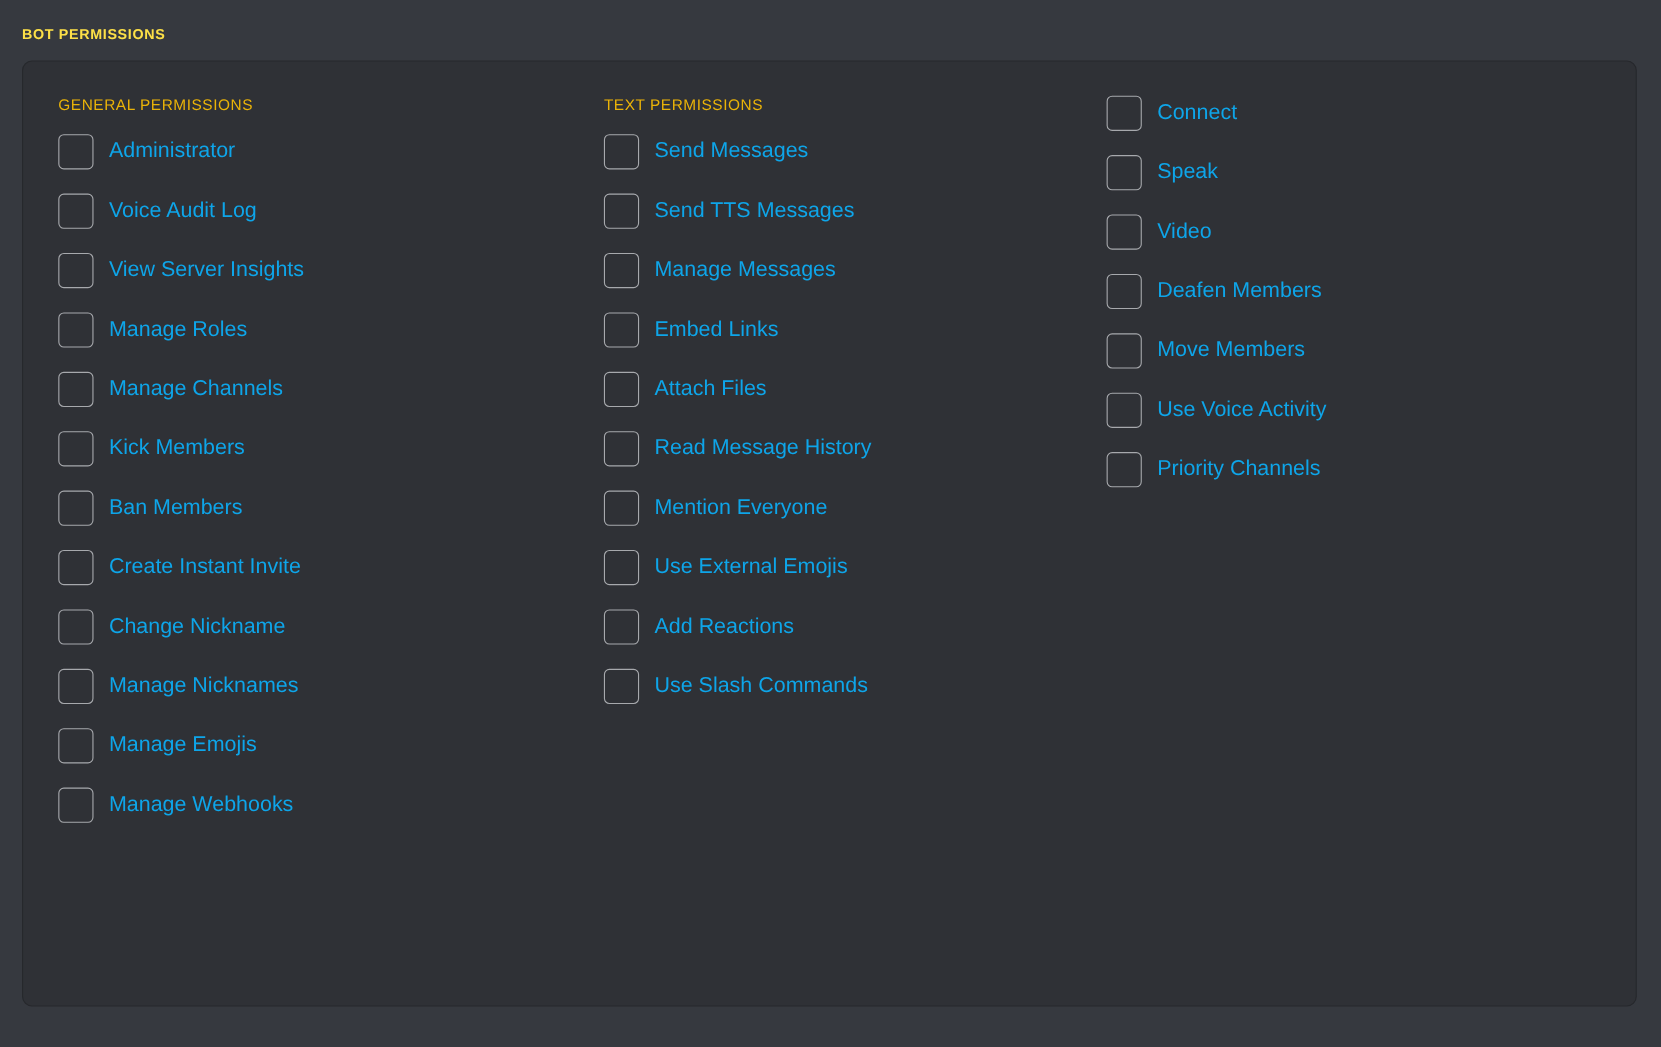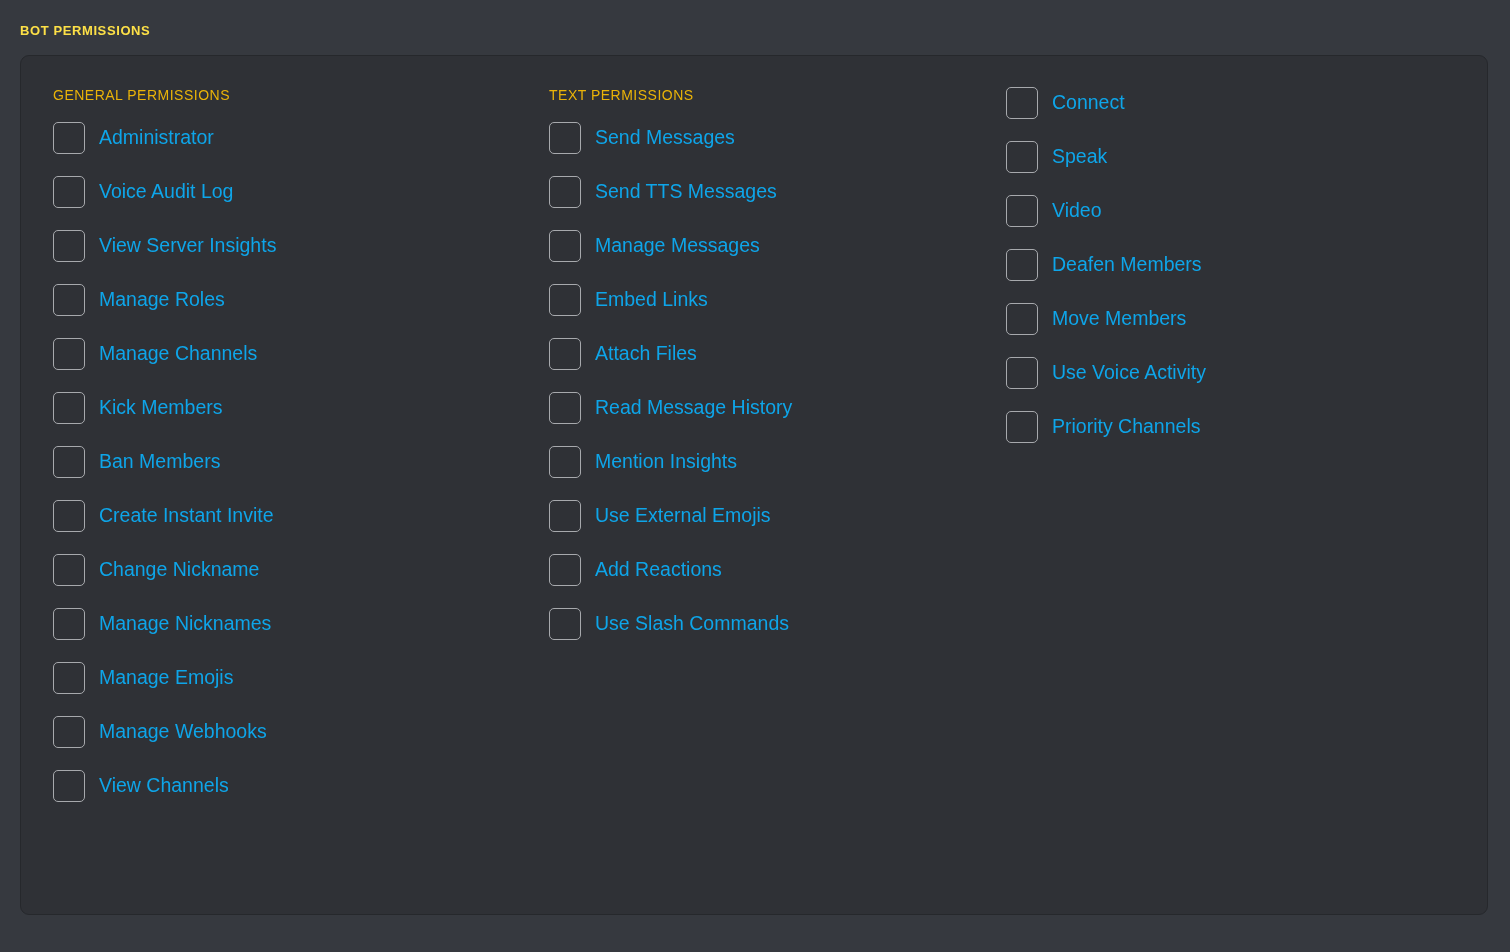--- a/index.html
+++ b/index.html
@@ -163,24 +163,20 @@
               <span class="perm-label">Manage Nicknames</span>
             </li>
             <li class="perm-row">
               <span class="checkbox" role="checkbox" aria-checked="false"></span>
               <span class="perm-label">Manage Emojis</span>
             </li>
             <li class="perm-row">
               <span class="checkbox" role="checkbox" aria-checked="false"></span>
               <span class="perm-label">Manage Webhooks</span>
             </li>
-            <li class="perm-row">
-              <span class="checkbox" role="checkbox" aria-checked="false"></span>
-              <span class="perm-label">View Channels</span>
-            </li>
           </ul>
         </div>
         <div class="perm-column col-1">
           <div class="column-title">TEXT PERMISSIONS</div>
           <ul class="perm-list">
             <li class="perm-row">
               <span class="checkbox" role="checkbox" aria-checked="false"></span>
               <span class="perm-label">Send Messages</span>
             </li>
             <li class="perm-row">
@@ -198,21 +194,21 @@
             <li class="perm-row">
               <span class="checkbox" role="checkbox" aria-checked="false"></span>
               <span class="perm-label">Attach Files</span>
             </li>
             <li class="perm-row">
               <span class="checkbox" role="checkbox" aria-checked="false"></span>
               <span class="perm-label">Read Message History</span>
             </li>
             <li class="perm-row">
               <span class="checkbox" role="checkbox" aria-checked="false"></span>
-              <span class="perm-label">Mention Insights</span>
+              <span class="perm-label">Mention Everyone</span>
             </li>
             <li class="perm-row">
               <span class="checkbox" role="checkbox" aria-checked="false"></span>
               <span class="perm-label">Use External Emojis</span>
             </li>
             <li class="perm-row">
               <span class="checkbox" role="checkbox" aria-checked="false"></span>
               <span class="perm-label">Add Reactions</span>
             </li>
             <li class="perm-row">

